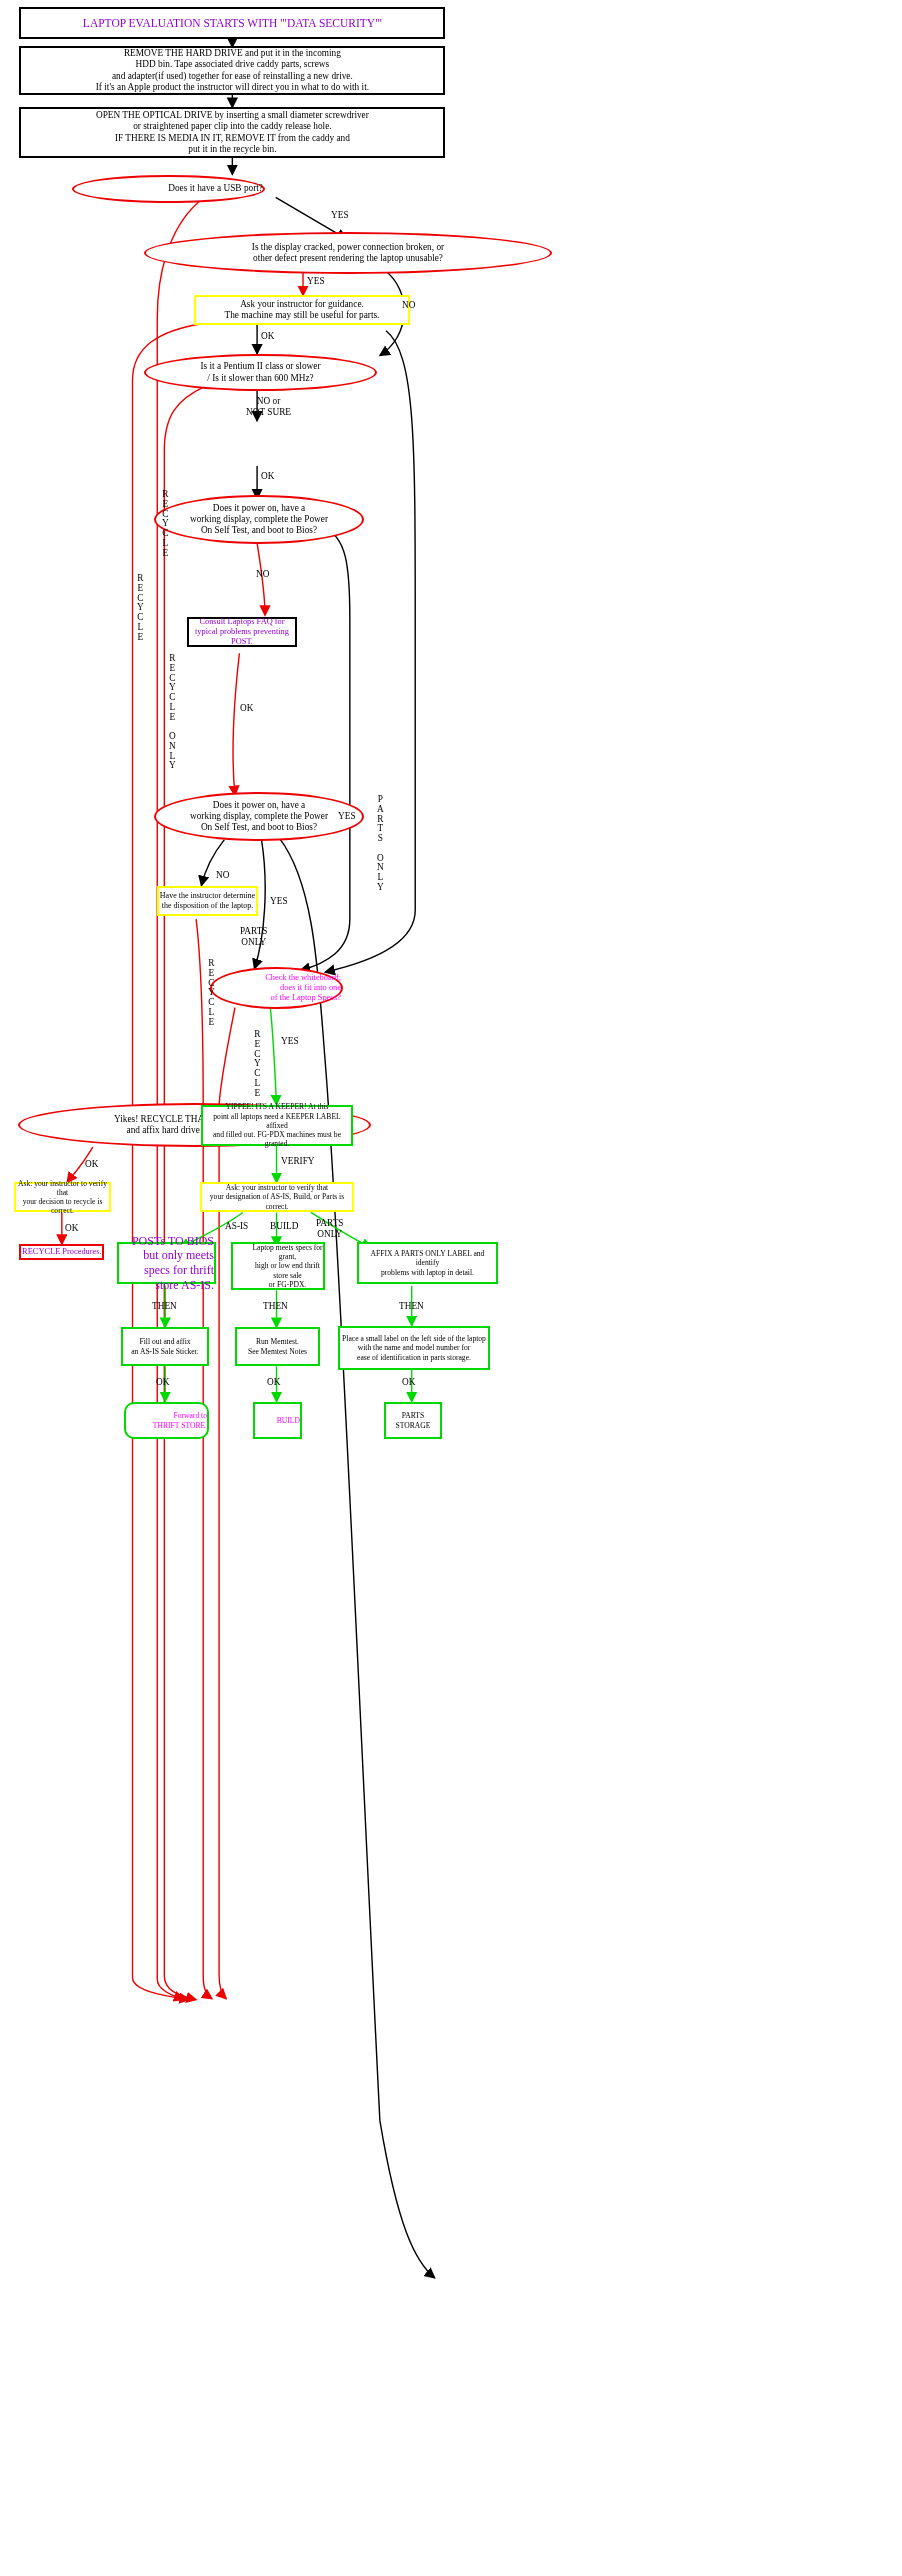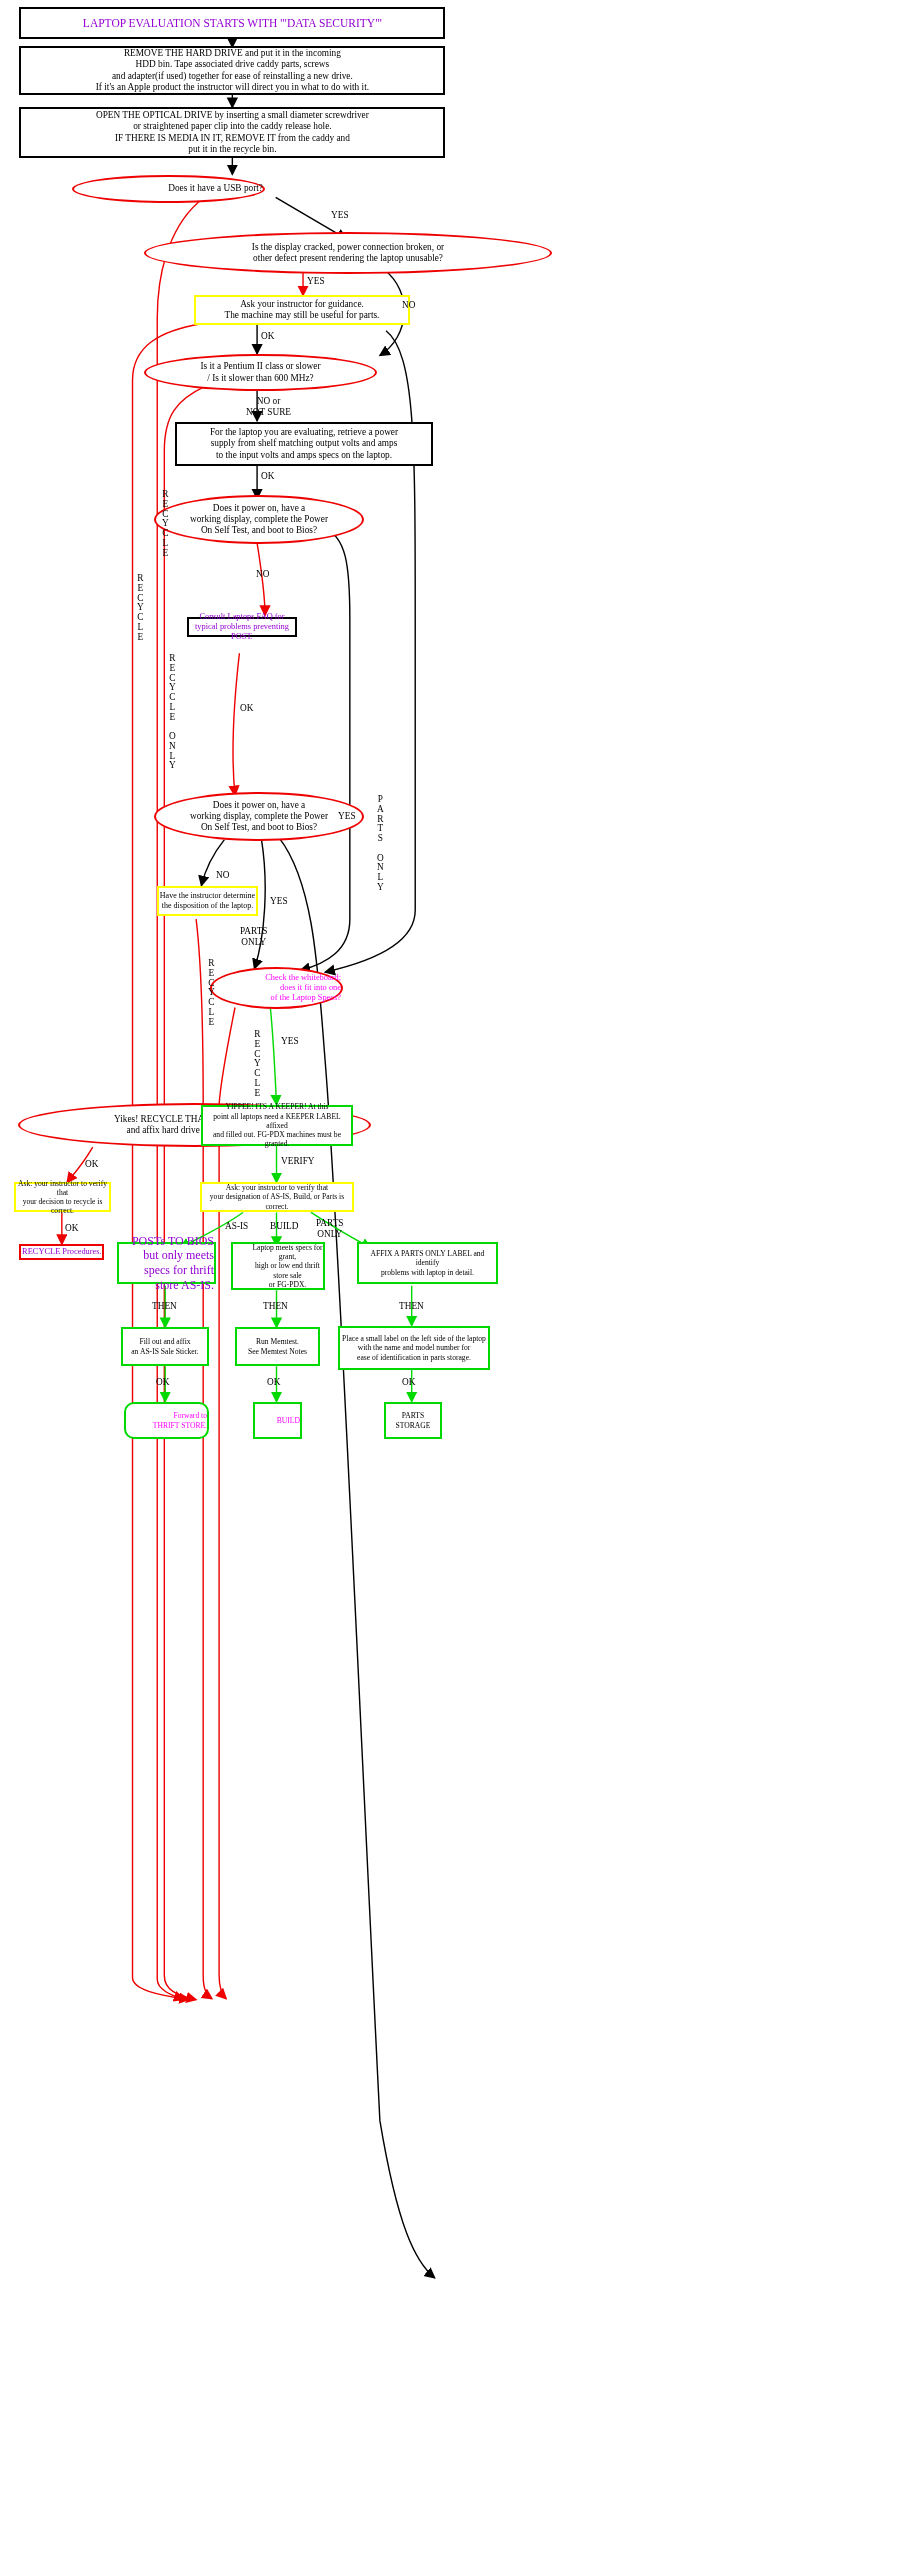--- a/index.html
+++ b/index.html
@@ -143,33 +143,28 @@
 <div class="node box-yellow" style="left:194px;top:295px;width:216px;height:30px;font-size:9.3px;">
   <span class="t-black">Ask your instructor for guidance.
 The machine may still be useful for parts.</span>
 </div>
 
 <div class="node ell" style="left:144px;top:354px;width:233px;height:37px;font-size:9.3px;">
   <span class="t-black">Is it a Pentium II class or slower
 / Is it slower than 600 MHz?</span>
 </div>
 
-<div class="node box" style="left:175px;top:422px;width:258px;height:44px;font-size:9.3px;">
-  <span class="t-black">For the laptop you are evaluating, retrieve a power
-supply from shelf matching output volts and amps
-to the input volts and amps specs on the laptop.</span>
-</div>
 
 <div class="node ell" style="left:154px;top:495px;width:210px;height:49px;font-size:9.3px;">
   <span class="t-black">Does it power on, have a
 working display, complete the Power
 On Self Test, and boot to Bios?</span>
 </div>
 
-<div class="node box" style="left:187px;top:617px;width:110px;height:20px;font-size:8.4px;">
+<div class="node box" style="left:187px;top:617px;width:110px;height:30px;font-size:8.4px;">
   <span class="t-purple">Consult Laptops FAQ for
 typical problems preventing POST.</span>
 </div>
 
 <div class="node ell" style="left:154px;top:792px;width:210px;height:49px;font-size:9.3px;">
   <span class="t-black">Does it power on, have a
 working display, complete the Power
 On Self Test, and boot to Bios?</span>
 </div>
 

